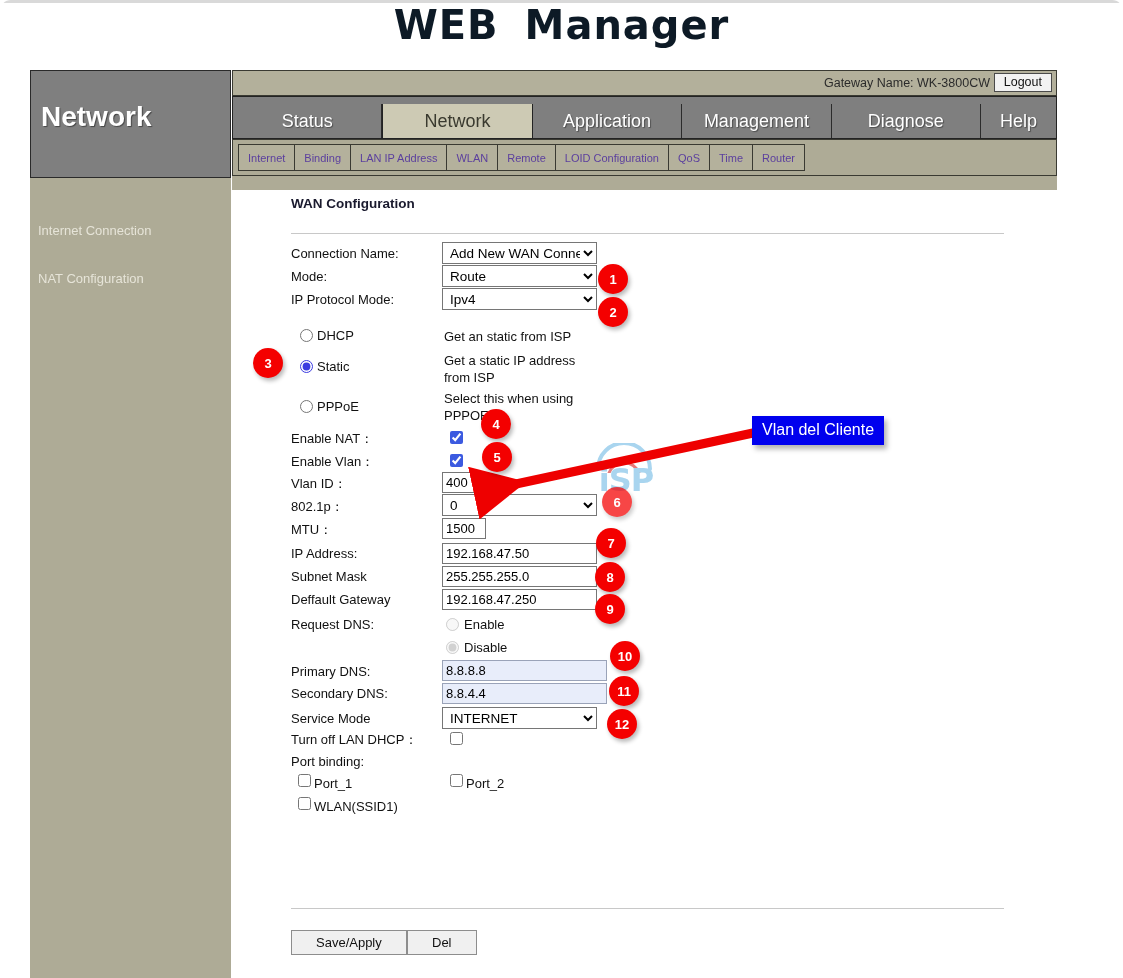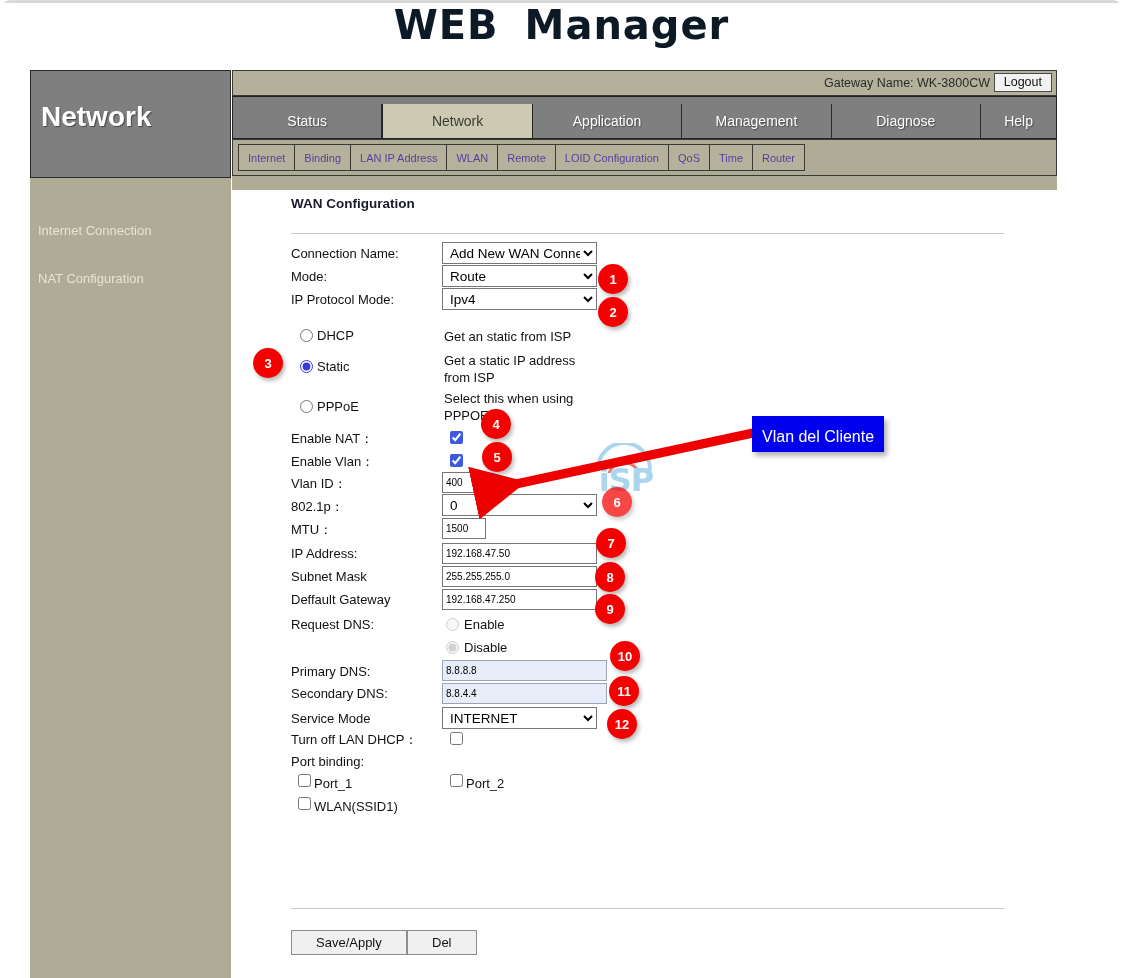--- a/index.html
+++ b/index.html
@@ -86,21 +86,21 @@
     position: absolute; left: 232px; top: 96px;
     width: 825px; height: 43px;
     background: #7f7f7f;
     border: 1px solid #232323;
     box-sizing: border-box;
     display: flex;
   }
   .tab {
     flex: 1 1 0;
     display: flex; align-items: center; justify-content: center;
-    font-size: 14px; color: #ffffff;
+    font-size: 18px; color: #ffffff;
     border-right: 1px solid #2b2b2b;
     box-sizing: border-box;
     cursor: pointer;
     text-shadow: 1px 1px 1px rgba(0,0,0,.4);
     margin-top: 7px;
   }
   .tab:last-child { border-right: none; }
   .tab.w-small { flex: 0 0 75px; }
   .tab.active {
     background: #cdcab4;
@@ -181,21 +181,21 @@
     font-family: "Liberation Sans", sans-serif;
     border: 1px solid #767676;
     background: #ffffff;
     color: #000;
     box-sizing: border-box;
     padding-left: 3px;
   }
   input.txt {
     position: absolute; left: 210px;
     height: 21px;
-    font-size: 10px;
+    font-size: 13px;
     font-family: "Liberation Sans", sans-serif;
     border: 1px solid #767676;
     background: #ffffff;
     color: #000;
     box-sizing: border-box;
     padding-left: 3px;
   }
   input.txt.wide { width: 155px; }
   input.txt.narrow { width: 44px; }
   input.txt.dns {
@@ -264,21 +264,21 @@
     font-size: 13px; font-weight: bold;
     display: flex; align-items: center; justify-content: center;
     box-shadow: 2px 3px 4px rgba(0,0,0,.28);
     font-family: "Liberation Sans", sans-serif;
   }
   .callout {
     position: absolute;
     background: #0000ee;
     color: #ffffff;
     font-size: 16px;
-    padding: 12px 10px 6px 10px;
+    padding: 5px 10px 6px 10px;
     box-shadow: 3px 4px 5px rgba(0,0,0,.3);
     white-space: nowrap;
   }
 </style>
 </head>
 <body>
 
 <div id="page">
 
   <div class="top-rule"></div>

